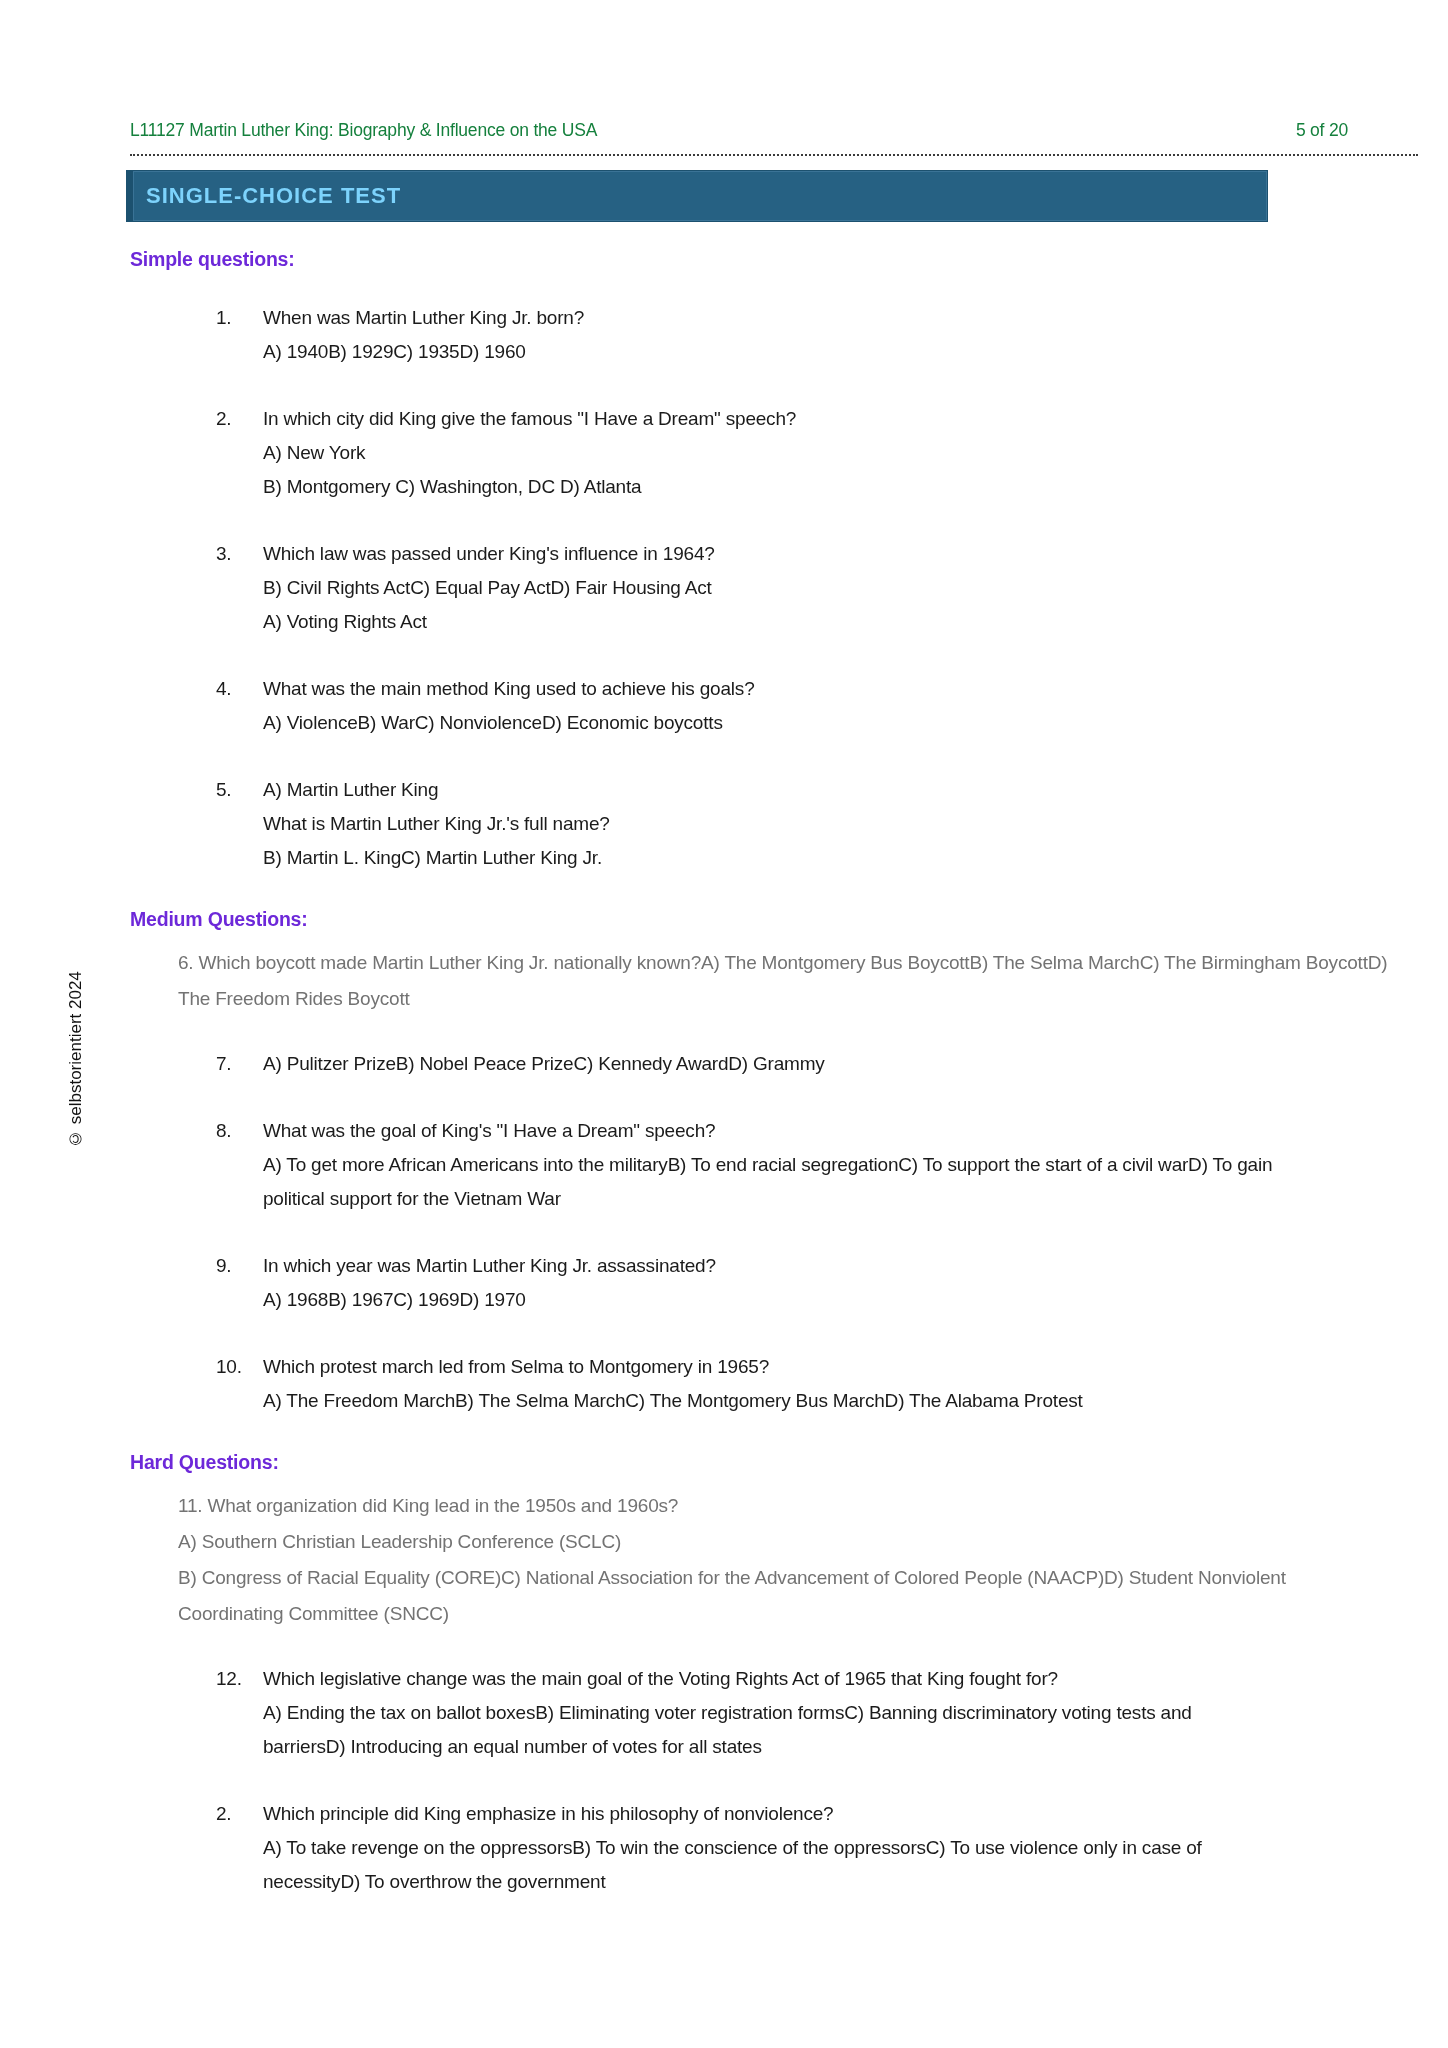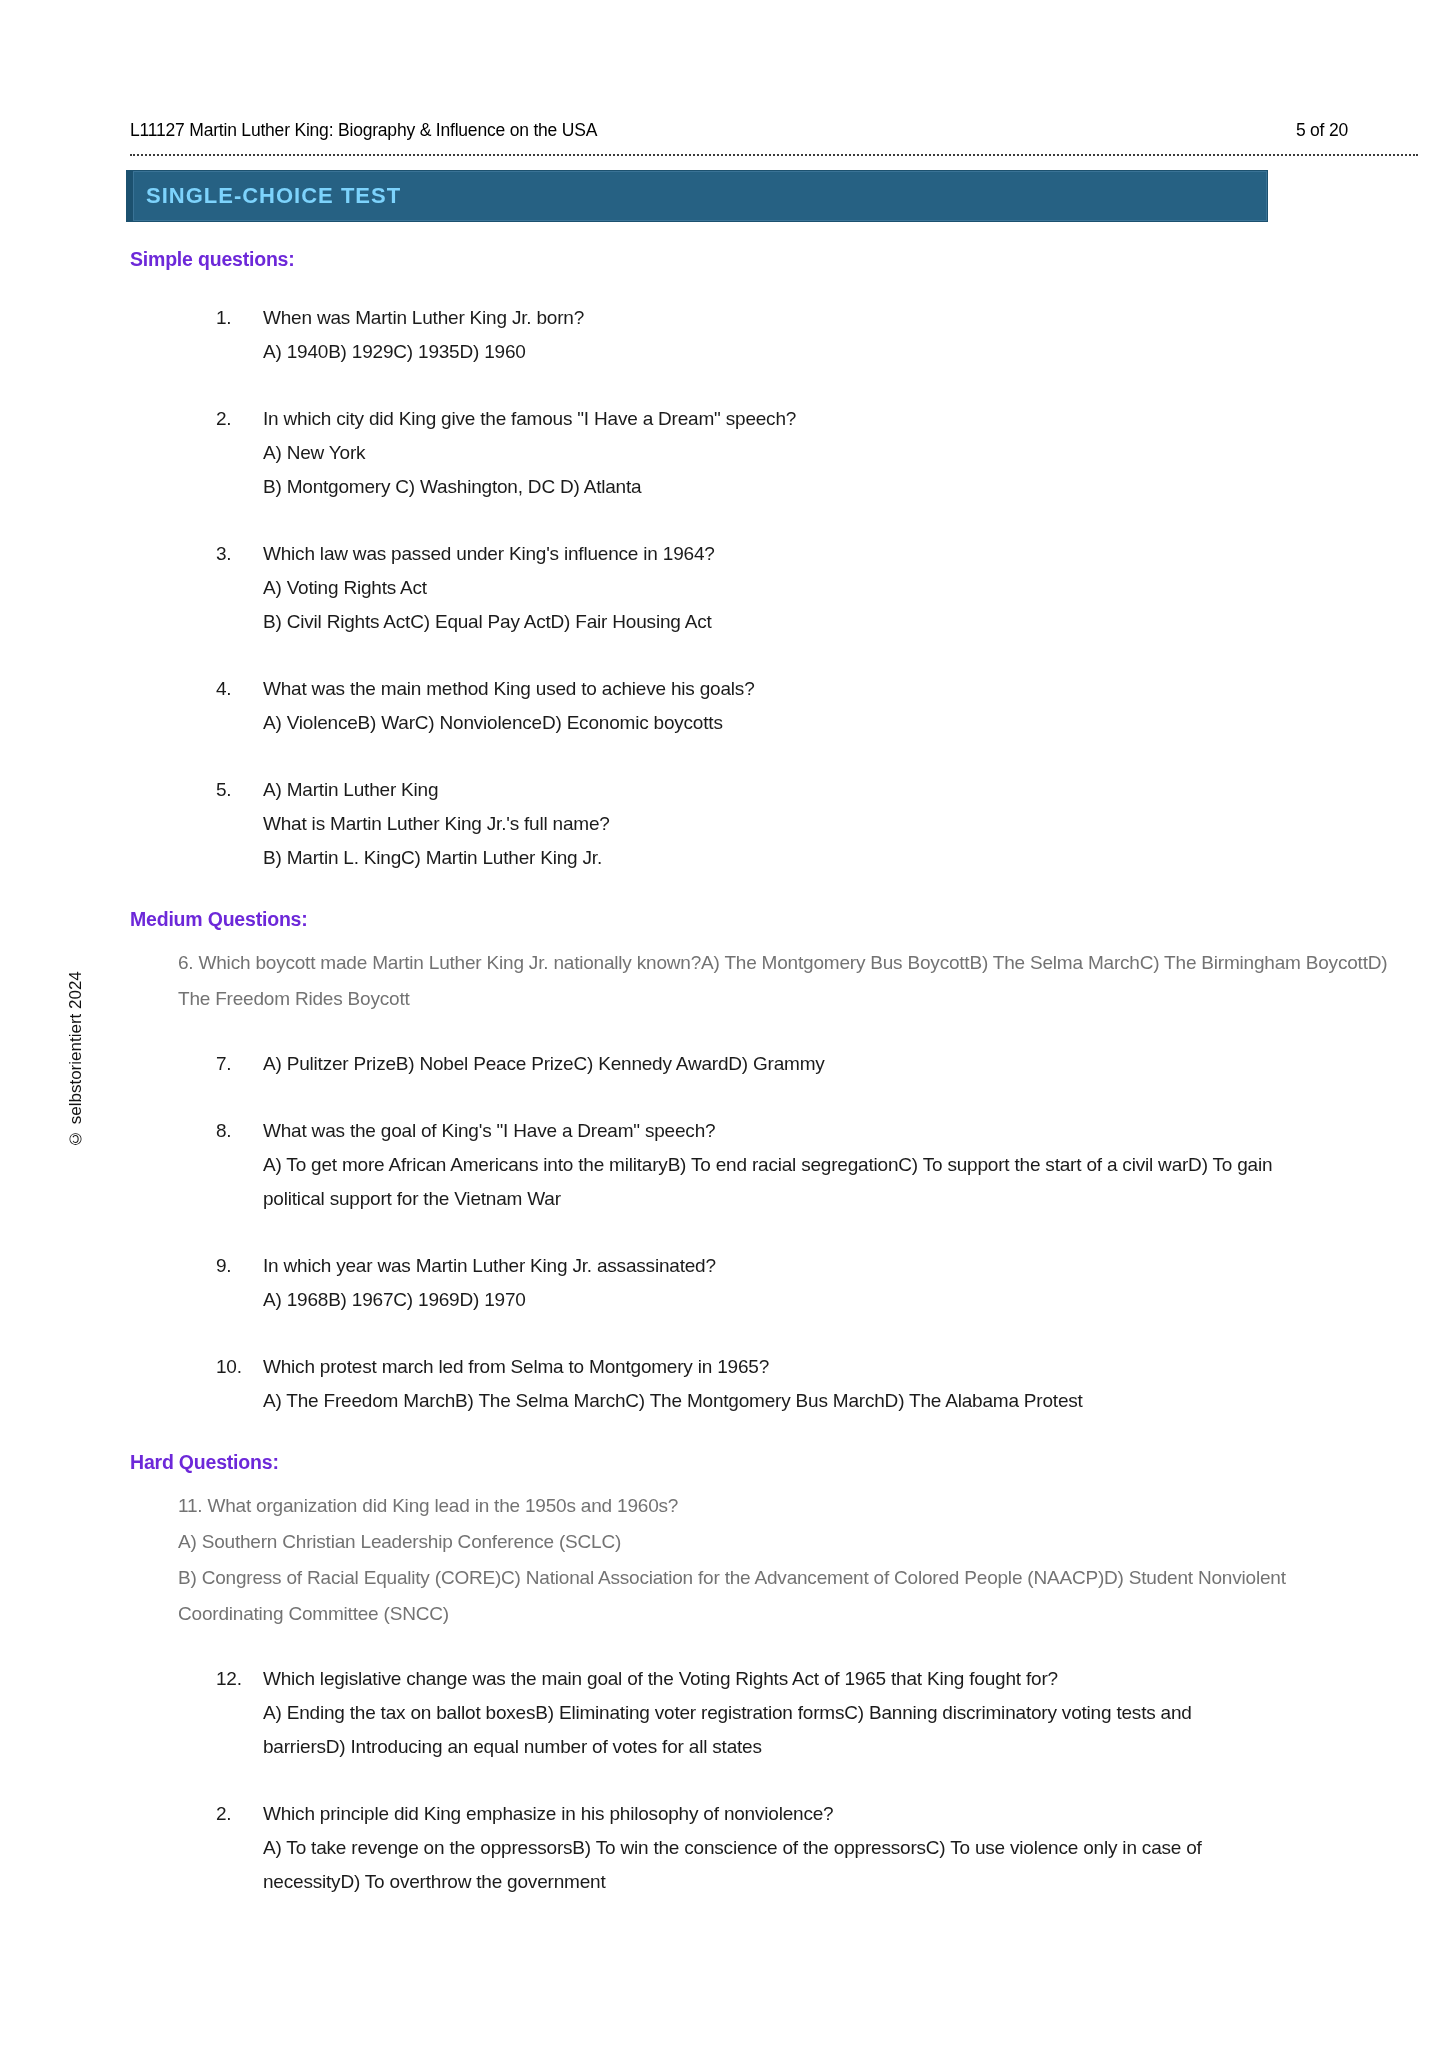--- a/index.html
+++ b/index.html
@@ -18,21 +18,21 @@
   
   .header {
     position: absolute;
     left: 130px;
     top: 120px;
     width: 1288px;
     display: flex;
     justify-content: space-between;
     align-items: flex-end;
     font-size: 17.5px;
-    color: #000000;
+    color: #15803d;
     border-bottom: 2px dotted #3a3a3a;
     padding-bottom: 13px;
   }
   .header .page-num { padding-right: 70px; }
 
   
   .banner {
     position: absolute;
     left: 127px;
     top: 171px;
@@ -135,22 +135,22 @@
             <div>In which city did King give the famous "I Have a Dream" speech?</div>
             <div>A) New York</div>
             <div>B) Montgomery C) Washington, DC D) Atlanta</div>
           </div>
         </div>
 
         <div class="q-item">
           <span class="q-num">3.</span>
           <div class="q-body">
             <div>Which law was passed under King's influence in 1964?</div>
+            <div>B) Civil Rights ActC) Equal Pay ActD) Fair Housing Act</div>
             <div>A) Voting Rights Act</div>
-            <div>B) Civil Rights ActC) Equal Pay ActD) Fair Housing Act</div>
           </div>
         </div>
 
         <div class="q-item">
           <span class="q-num">4.</span>
           <div class="q-body">
             <div>What was the main method King used to achieve his goals?</div>
             <div>A) ViolenceB) WarC) NonviolenceD) Economic boycotts</div>
           </div>
         </div>

